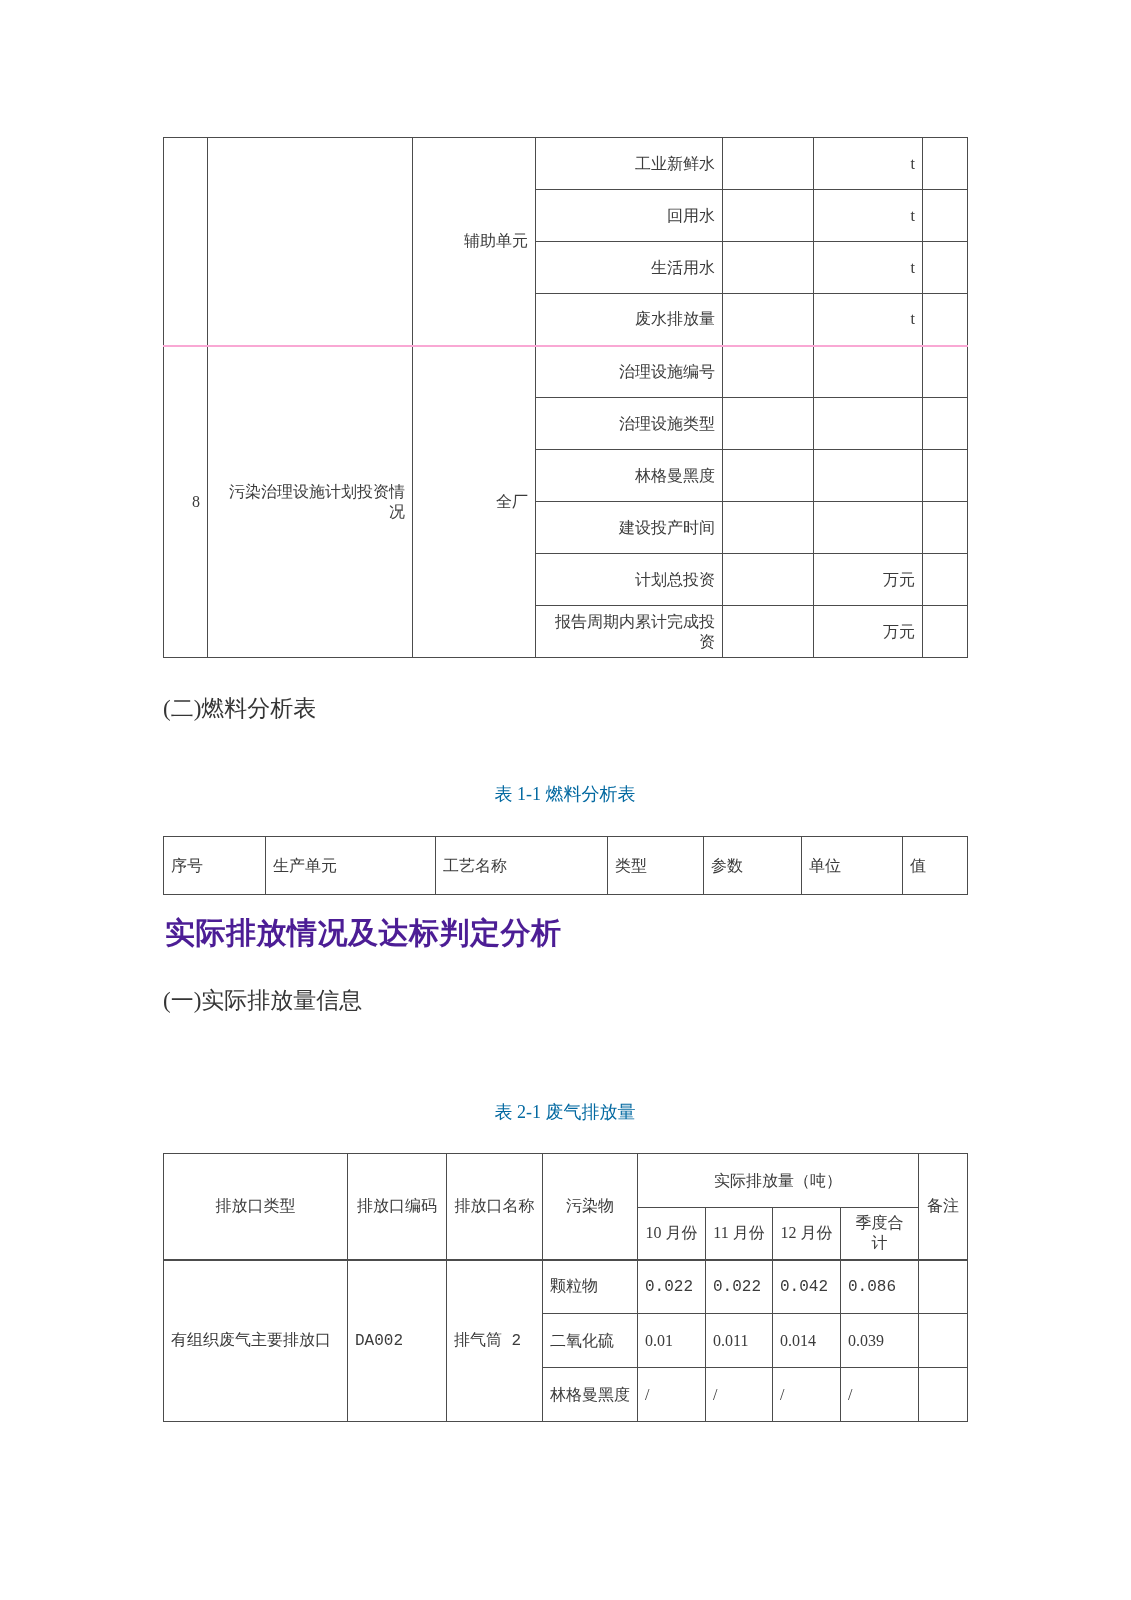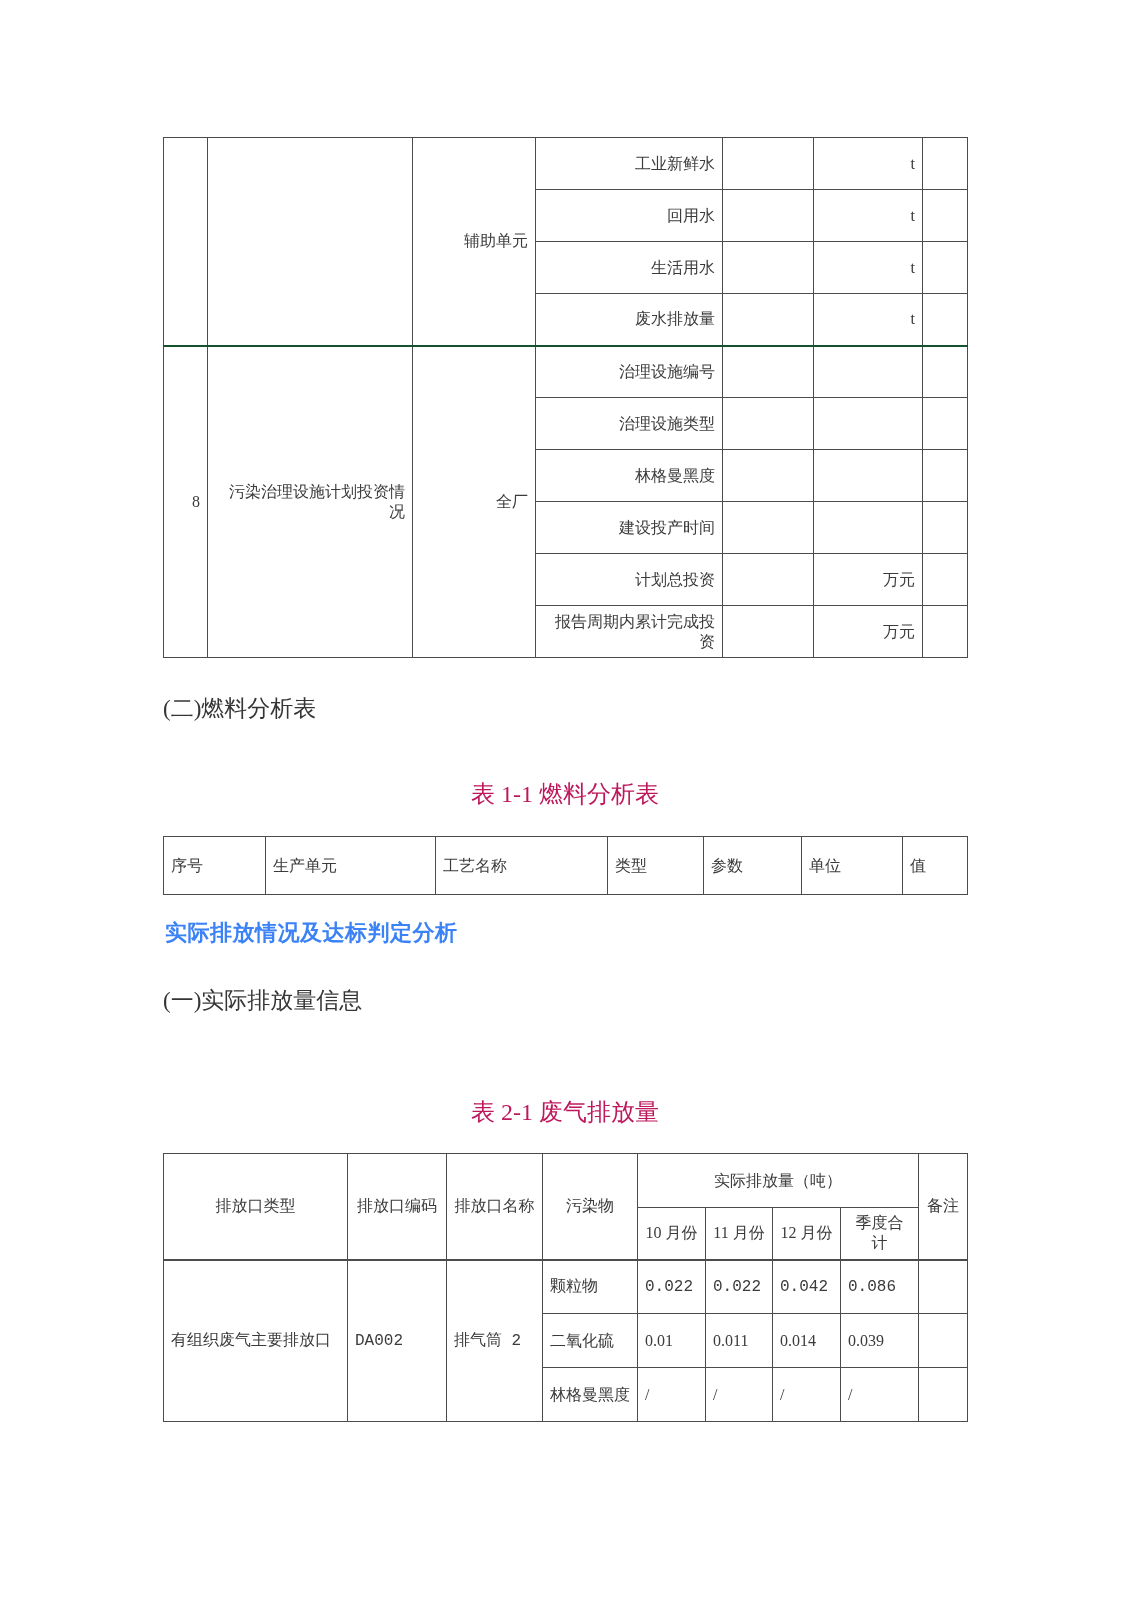--- a/index.html
+++ b/index.html
@@ -28,50 +28,50 @@
     vertical-align: middle;
     text-align: left;
     overflow: hidden;
     line-height: 1.25;
   }
   .ctr { text-align: center; }
 
   
   .tbl-facility { top: 137px; }
   .tbl-facility td { height: 52px; text-align: right; }
-  .tbl-facility tr.grp-start td { border-top: 2px solid #14532d; }
+  .tbl-facility tr.grp-start td { border-top: 2px solid #f9a8d4; }
 
   
   .h2 {
     position: absolute;
     left: 163px;
     font-size: 23px;
     line-height: 30px;
     color: #353535;
   }
   .h2-fuel   { top: 672px; margin-top: 22px; }
   .h2-actual { top: 986px; }
   .h1-main {
     position: absolute;
     left: 165px;
     top: 914px;
-    font-size: 22px;
+    font-size: 30px;
     font-weight: bold;
     line-height: 38px;
     letter-spacing: 0.5px;
-    color: #3b82f6;
+    color: #4c1d95;
   }
   .caption {
     position: absolute;
     left: 163px;
     width: 804px;
     text-align: center;
-    font-size: 24px;
+    font-size: 18px;
     line-height: 24px;
-    color: #be185d;
+    color: #0369a1;
   }
   .cap-fuel     { top: 782px; }
   .cap-emission { top: 1100px; }
 
   
   .tbl-fuel { top: 836px; }
   .tbl-fuel td { height: 58px; text-align: left; }
 
   
   .tbl-emission { top: 1153px; }

